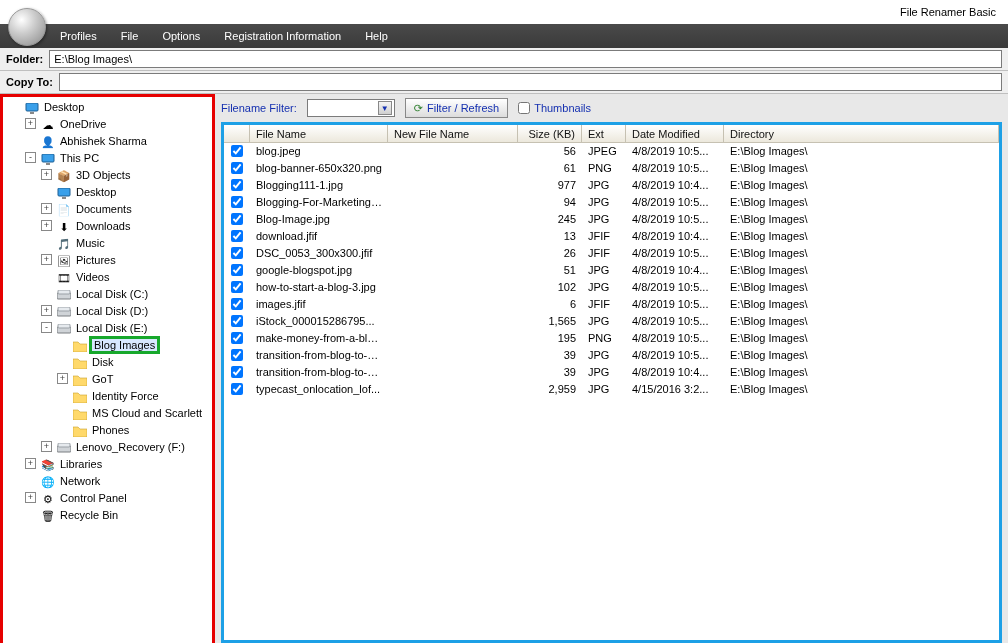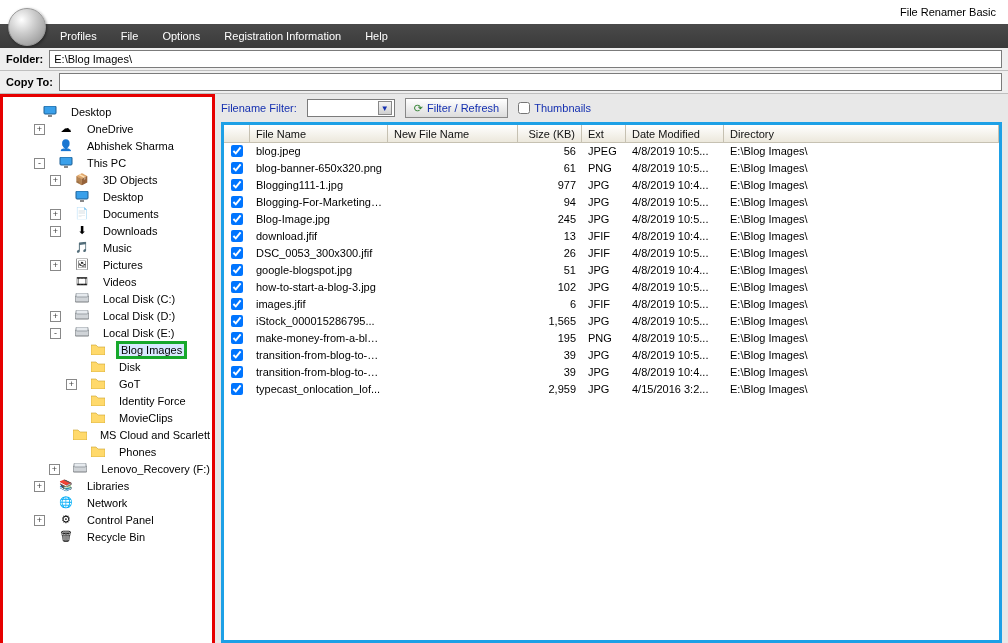--- a/index.html
+++ b/index.html
@@ -11,21 +11,21 @@
 .app-logo { position:absolute; left:8px; top:-16px; width:38px; height:38px; border-radius:50%; background:radial-gradient(circle at 35% 30%, #fff, #ccc 40%, #888); box-shadow:1px 1px 3px rgba(0,0,0,.4); border:1px solid #999; }
 
 .path-row { height:22px; display:flex; align-items:center; padding:2px 6px; gap:6px; background:#efefef; }
 .path-row .label { font-weight:bold; }
 .path-input { flex:1; height:18px; border:1px solid #7b7b7b; background:#fff; padding:0 4px; }
 .divider { height:1px; background:#bfbfbf; }
 
 .main { display:flex; height:555px; }
 
 .tree-pane { width:215px; background:#fff; border:3px solid #e60000; padding:4px 2px; overflow:hidden; }
-.tree-row { display:flex; align-items:flex-end; height:17px; white-space:nowrap; gap:13px; }
+.tree-row { display:flex; align-items:flex-start; height:17px; white-space:nowrap; gap:4px; }
 .ex { width:11px; height:11px; border:1px solid #888; display:inline-flex; align-items:center; justify-content:center; font-size:9px; line-height:9px; color:#444; background:#fff; cursor:default; }
 .ex.blank { border:none; background:transparent; }
 .icn { width:16px; height:14px; display:inline-flex; align-items:center; justify-content:center; }
 .ind { display:inline-block; }
 .sel-green { outline:3px solid #17a82c; background:#d8e8ff; }
 
 .folder-svg { width:14px; height:11px; }
 .monitor-svg { width:14px; height:11px; }
 .drive-svg { width:14px; height:10px; }
 
@@ -257,30 +257,20 @@
         <span>Identity Force</span>
       </div>
       <div class="tree-row">
         <span class="ind" style="width: 48px;"></span>
         <span class="ex blank"></span>
         <span class="icn">
           <svg class="folder-svg" viewBox="0 0 14 11">
             <path d="M0 2 L0 11 L14 11 L14 3 L7 3 L5 1 L0 1 Z" fill="#ffd96b" stroke="#caa32e" stroke-width="0.6"></path>
           </svg>
         </span>
-        <span>MovieClips</span>
-      </div>
-      <div class="tree-row">
-        <span class="ind" style="width: 48px;"></span>
-        <span class="ex blank"></span>
-        <span class="icn">
-          <svg class="folder-svg" viewBox="0 0 14 11">
-            <path d="M0 2 L0 11 L14 11 L14 3 L7 3 L5 1 L0 1 Z" fill="#ffd96b" stroke="#caa32e" stroke-width="0.6"></path>
-          </svg>
-        </span>
         <span>MS Cloud and Scarlett</span>
       </div>
       <div class="tree-row">
         <span class="ind" style="width: 48px;"></span>
         <span class="ex blank"></span>
         <span class="icn">
           <svg class="folder-svg" viewBox="0 0 14 11">
             <path d="M0 2 L0 11 L14 11 L14 3 L7 3 L5 1 L0 1 Z" fill="#ffd96b" stroke="#caa32e" stroke-width="0.6"></path>
           </svg>
         </span>

